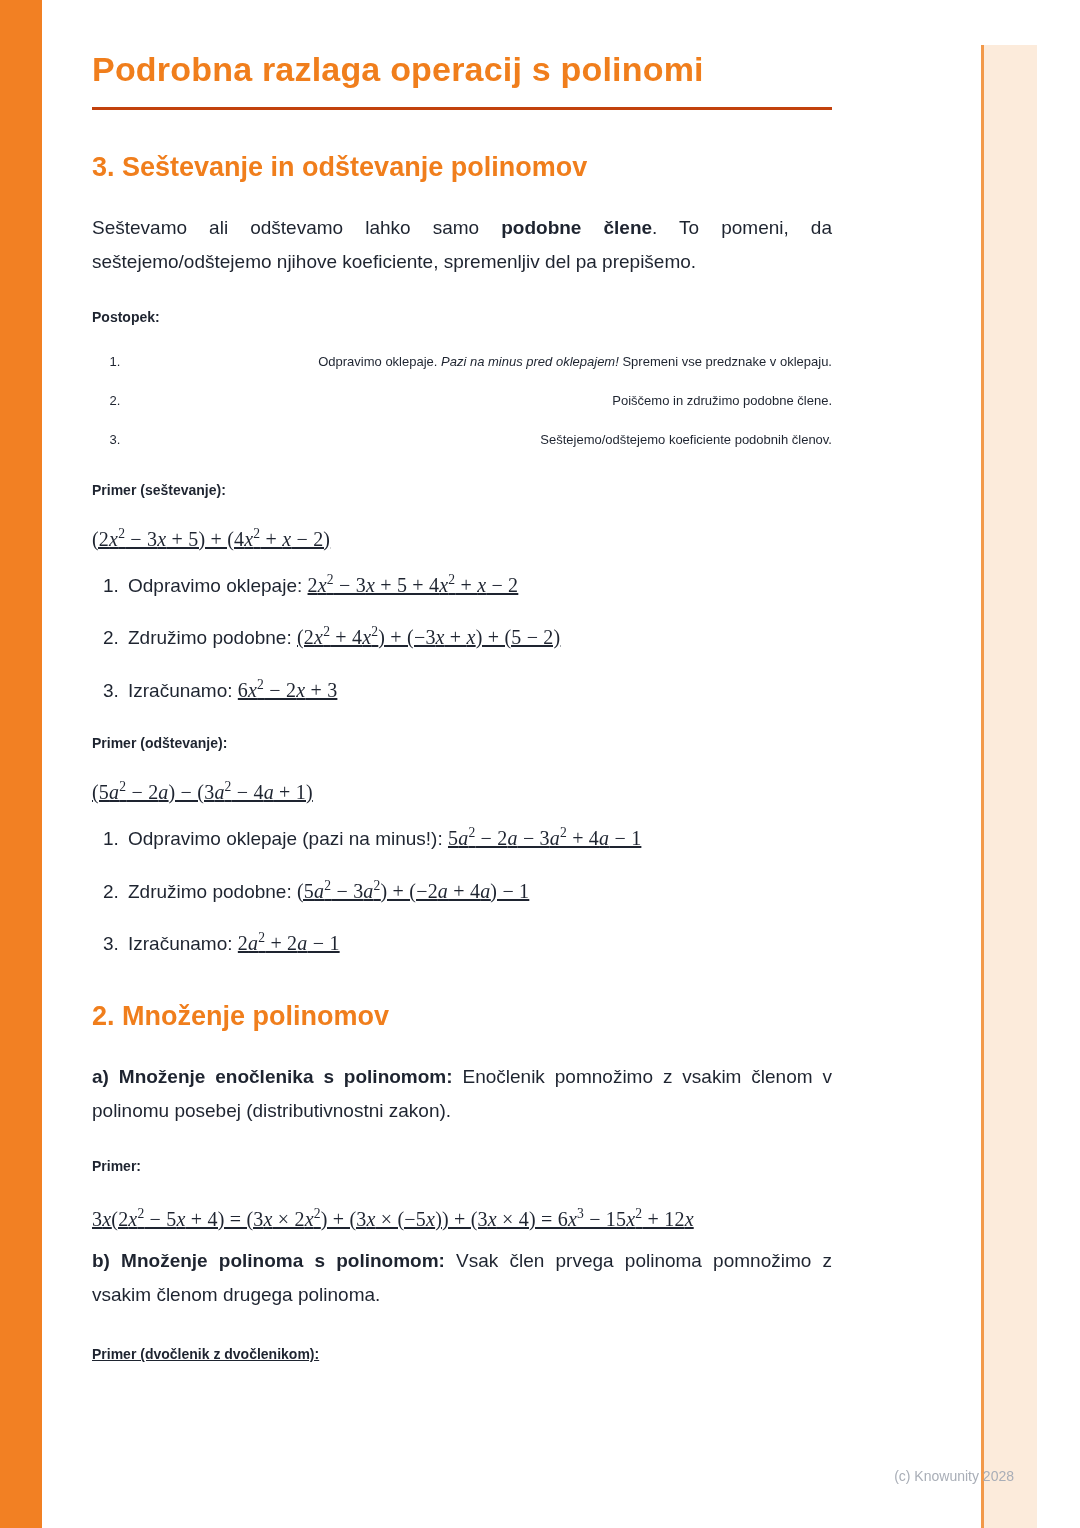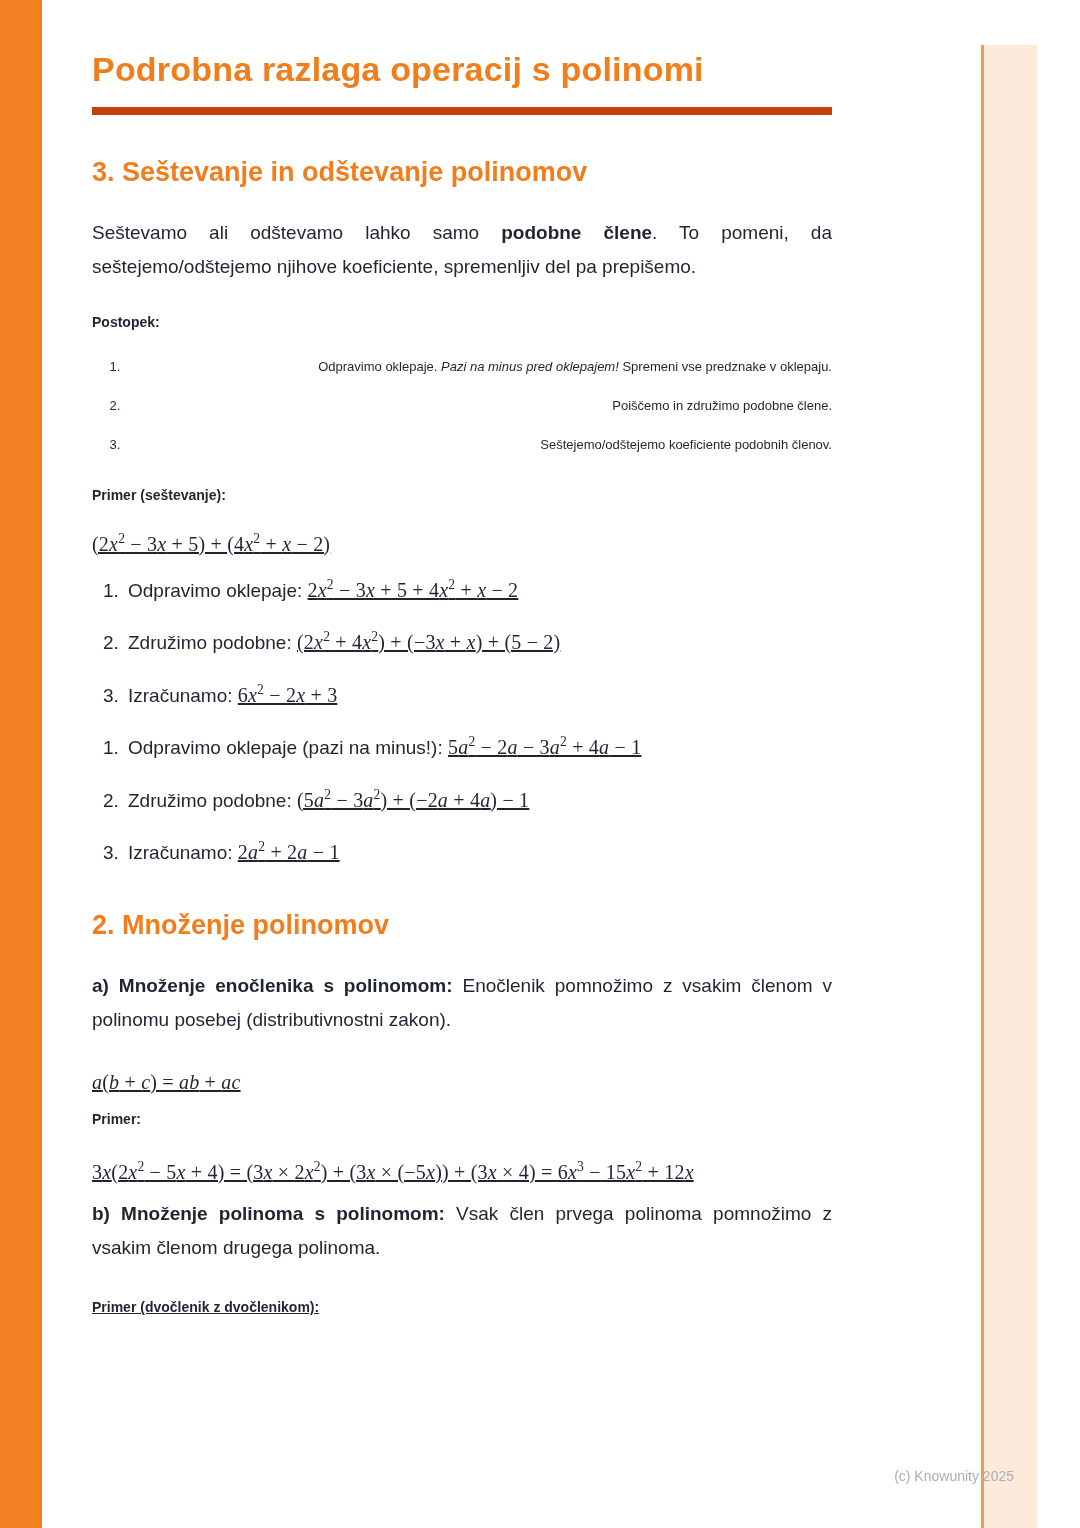--- a/index.html
+++ b/index.html
@@ -30,21 +30,21 @@
     position: absolute;
     left: 92px; top: 50px;
     width: 740px;
   }
   h1.title {
     font-size: 34px;
     font-weight: 800;
     color: #F07E1C;
     margin: 0 0 0 0;
     padding-bottom: 18px;
-    border-bottom: 8px solid #c2410c;
+    border-bottom: 3px solid #c2410c;
     letter-spacing: 0.2px;
   }
   h2.section-heading {
     font-size: 27px;
     font-weight: 700;
     color: #F07E1C;
     margin: 42px 0 28px 0;
   }
   p.body {
     font-size: 19px;
@@ -129,37 +129,38 @@
   <p class="label">Primer (seštevanje):</p>
 
   <div class="math formula">(2<i>x</i><sup>2</sup> − 3<i>x</i> + 5) + (4<i>x</i><sup>2</sup> + <i>x</i> − 2)</div>
 
   <ol class="example-steps">
     <li><span>Odpravimo oklepaje: </span><span class="math">2<i>x</i><sup>2</sup> − 3<i>x</i> + 5 + 4<i>x</i><sup>2</sup> + <i>x</i> − 2</span></li>
     <li><span>Združimo podobne: </span><span class="math">(2<i>x</i><sup>2</sup> + 4<i>x</i><sup>2</sup>) + (−3<i>x</i> + <i>x</i>) + (5 − 2)</span></li>
     <li><span>Izračunamo: </span><span class="math">6<i>x</i><sup>2</sup> − 2<i>x</i> + 3</span></li>
   </ol>
 
+  <p class="label">Primer (odštevanje):</p>
 
+  <div class="math formula">(5<i>a</i><sup>2</sup> − 2<i>a</i>) − (3<i>a</i><sup>2</sup> − 4<i>a</i> + 1)</div>
 
   <ol class="example-steps">
     <li><span>Odpravimo oklepaje (pazi na minus!): </span><span class="math">5<i>a</i><sup>2</sup> − 2<i>a</i> − 3<i>a</i><sup>2</sup> + 4<i>a</i> − 1</span></li>
     <li><span>Združimo podobne: </span><span class="math">(5<i>a</i><sup>2</sup> − 3<i>a</i><sup>2</sup>) + (−2<i>a</i> + 4<i>a</i>) − 1</span></li>
     <li><span>Izračunamo: </span><span class="math">2<i>a</i><sup>2</sup> + 2<i>a</i> − 1</span></li>
   </ol>
 
   <h2 class="section-heading">2. Množenje polinomov</h2>
 
   <p class="body"><b class="inline-bold">a) Množenje enočlenika s polinomom:</b><span> Enočlenik pomnožimo z vsakim členom v polinomu posebej (distributivnostni zakon).</span></p>
 
-  <div class="math formula-tight"><i>a</i>(<i>b</i> + <i>c</i>) = <i>ab</i> + <i>ac</i></div>
 
   <p class="label" style="margin-top:14px; margin-bottom:30px;">Primer:</p>
 
   <div class="math formula-tight">3<i>x</i>(2<i>x</i><sup>2</sup> − 5<i>x</i> + 4) = (3<i>x</i> × 2<i>x</i><sup>2</sup>) + (3<i>x</i> × (−5<i>x</i>)) + (3<i>x</i> × 4) = 6<i>x</i><sup>3</sup> − 15<i>x</i><sup>2</sup> + 12<i>x</i></div>
 
   <p class="body" style="margin-top:10px; margin-bottom:34px;"><b class="inline-bold">b) Množenje polinoma s polinomom:</b><span> Vsak člen prvega polinoma pomnožimo z vsakim členom drugega polinoma.</span></p>
 
   <p class="label" style="margin-top:34px; margin-bottom:46px;text-decoration:underline;">Primer (dvočlenik z dvočlenikom):</p>
 
 </div>
 
-<div class="footer">(c) Knowunity 2025</div>
+<div class="footer">(c) Knowunity 2028</div>
 
 </body></html>

